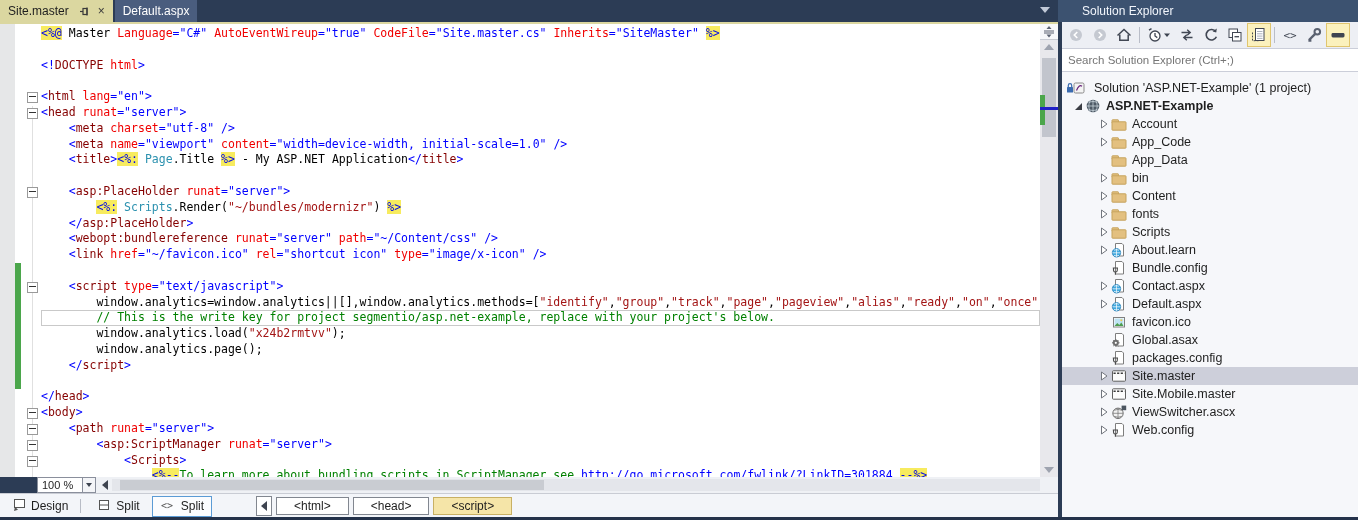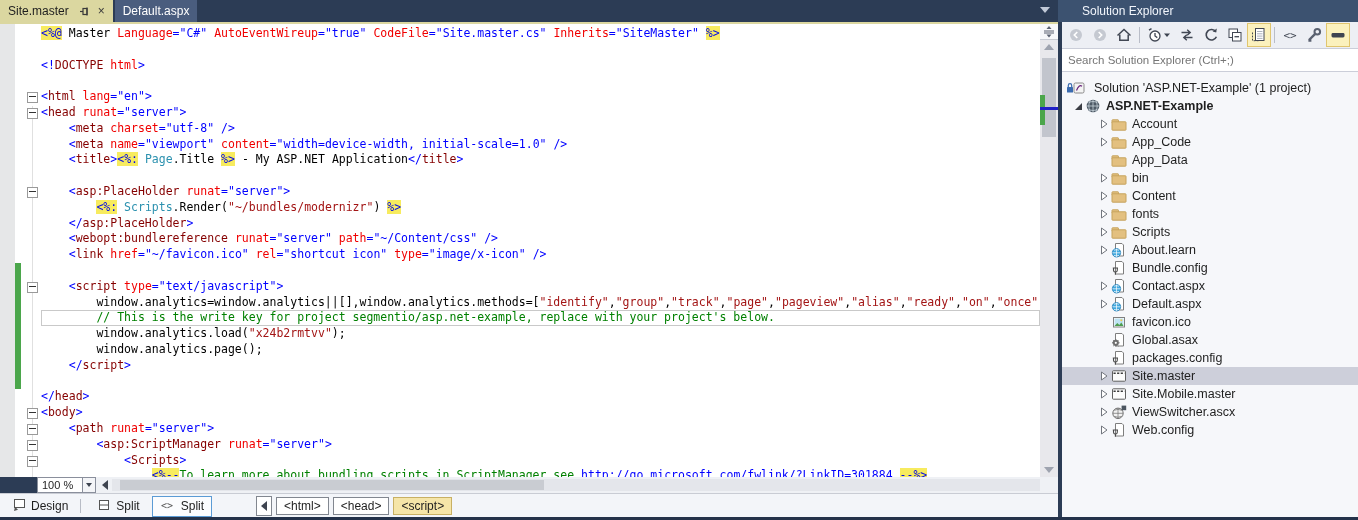--- a/index.html
+++ b/index.html
@@ -52,21 +52,21 @@
   #hthumb{position:absolute;left:8px;top:1px;width:424px;height:10px;background:#C9CCD2;}
   #hright{margin-right:4px;width:0;height:0;border-top:5px solid transparent;border-bottom:5px solid transparent;border-left:6px solid #9EA3AF;}
   #corner{position:absolute;left:1040px;top:477px;width:18px;height:16px;background:#EFF1F5;}
   
   #viewbar{position:absolute;left:0;top:493px;width:1058px;height:24px;background:#F3F5F9;border-top:1px solid #C9CCD4;
            display:flex;align-items:center;font-size:12px;color:#1E1E1E;}
   .vbtn{display:flex;align-items:center;gap:5px;padding:2px 7px;margin-left:4px;border:1px solid transparent;}
   .vbtn.active{border:1px solid #5B9BD5;background:#FBFCFE;}
   .vsep{width:1px;height:14px;background:#B8BCC6;margin:0 4px;}
   #tagnav{display:flex;align-items:center;gap:4px;margin-left:44px;}
-  .tagbtn{border:1px solid #828790;background:#FFFFFF;padding:1px 7px;font-size:12px;color:#1E1E1E;
+  .tagbtn{border:1px solid #828790;background:#FFFFFF;padding:1px 17px;font-size:12px;color:#1E1E1E;
           font-family:"Liberation Sans",sans-serif;}
   .tagbtn.active{background:#F5E5A8;border-color:#C8B064;}
   #tagback{border:1px solid #828790;background:#FFFFFF;width:14px;height:18px;display:flex;align-items:center;justify-content:center;}
   #tagback i{width:0;height:0;border-top:5px solid transparent;border-bottom:5px solid transparent;border-right:6px solid #3E4450;}
   #bottomstrip{position:absolute;left:0;top:517px;width:1358px;height:3px;background:#24324A;}
   
   #sepanel{position:absolute;left:1058px;top:0;width:300px;height:517px;display:flex;flex-direction:column;}
   #setitle{height:22px;background:#3C5270;color:#F2F6FC;font-size:12px;display:flex;align-items:center;padding-left:24px;flex:none;}
   #sebody{flex:1;border-left:4px solid #2C3C55;display:flex;flex-direction:column;min-height:0;}
   #setoolbar{height:26px;background:#EDEFF4;display:flex;align-items:center;padding-left:2px;flex:none;}

